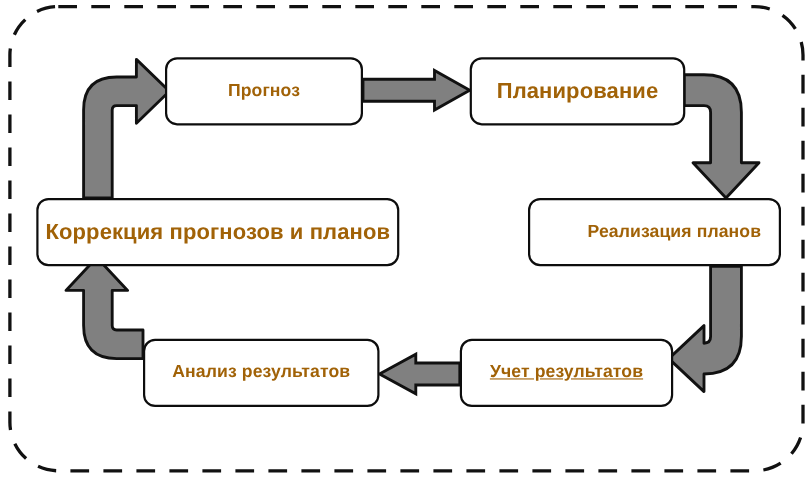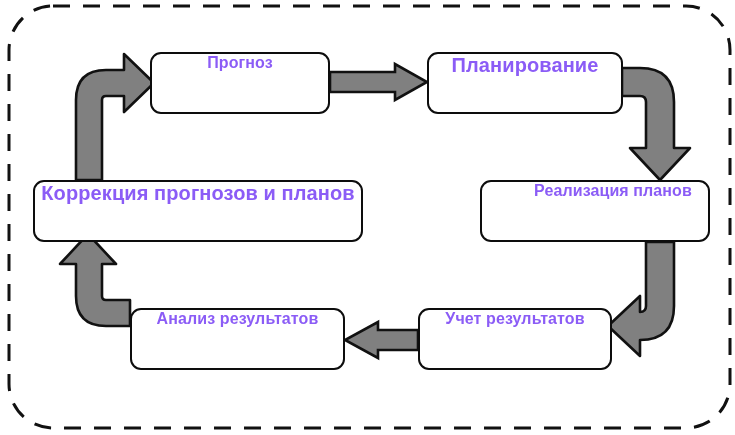--- a/index.html
+++ b/index.html
@@ -24,23 +24,24 @@
     width: 735px;
     height: 435px;
   }
   .node-box {
     position: absolute;
     box-sizing: border-box;
     background: #ffffff;
     border: 2.5px solid #0d0d0d;
     border-radius: 11px;
     display: flex;
+    align-items: center;
     justify-content: center;
     text-align: center;
-    color: #8b5cf6;
+    color: #a16207;
     font-weight: bold;
     letter-spacing: 0.1px;
     line-height: 1.1;
     z-index: 3;
   }
   .node-label {
     display: block;
     padding: 0 6px;
     white-space: nowrap;
   }
@@ -124,21 +125,21 @@
   </div>
 
   <div class="node-box" style="left:427px; top:52px; width:196px; height:62px; font-size:20px;">
     <span class="node-label">Планирование</span>
   </div>
 
   <div class="node-box" style="left:480px; top:180px; width:230px; height:62px; font-size:16px;padding-left:36px;">
     <span class="node-label">Реализация планов</span>
   </div>
 
-  <div class="node-box" style="left:418px; top:308px; width:194px; height:62px; font-size:16px;">
+  <div class="node-box" style="left:418px; top:308px; width:194px; height:62px; font-size:16px;text-decoration:underline;">
     <span class="node-label">Учет результатов</span>
   </div>
 
   <div class="node-box" style="left:130px; top:308px; width:215px; height:62px; font-size:16px;">
     <span class="node-label">Анализ результатов</span>
   </div>
 
   <div class="node-box" style="left:33px; top:180px; width:330px; height:62px; font-size:20px;">
     <span class="node-label">Коррекция прогнозов и планов</span>
   </div>

